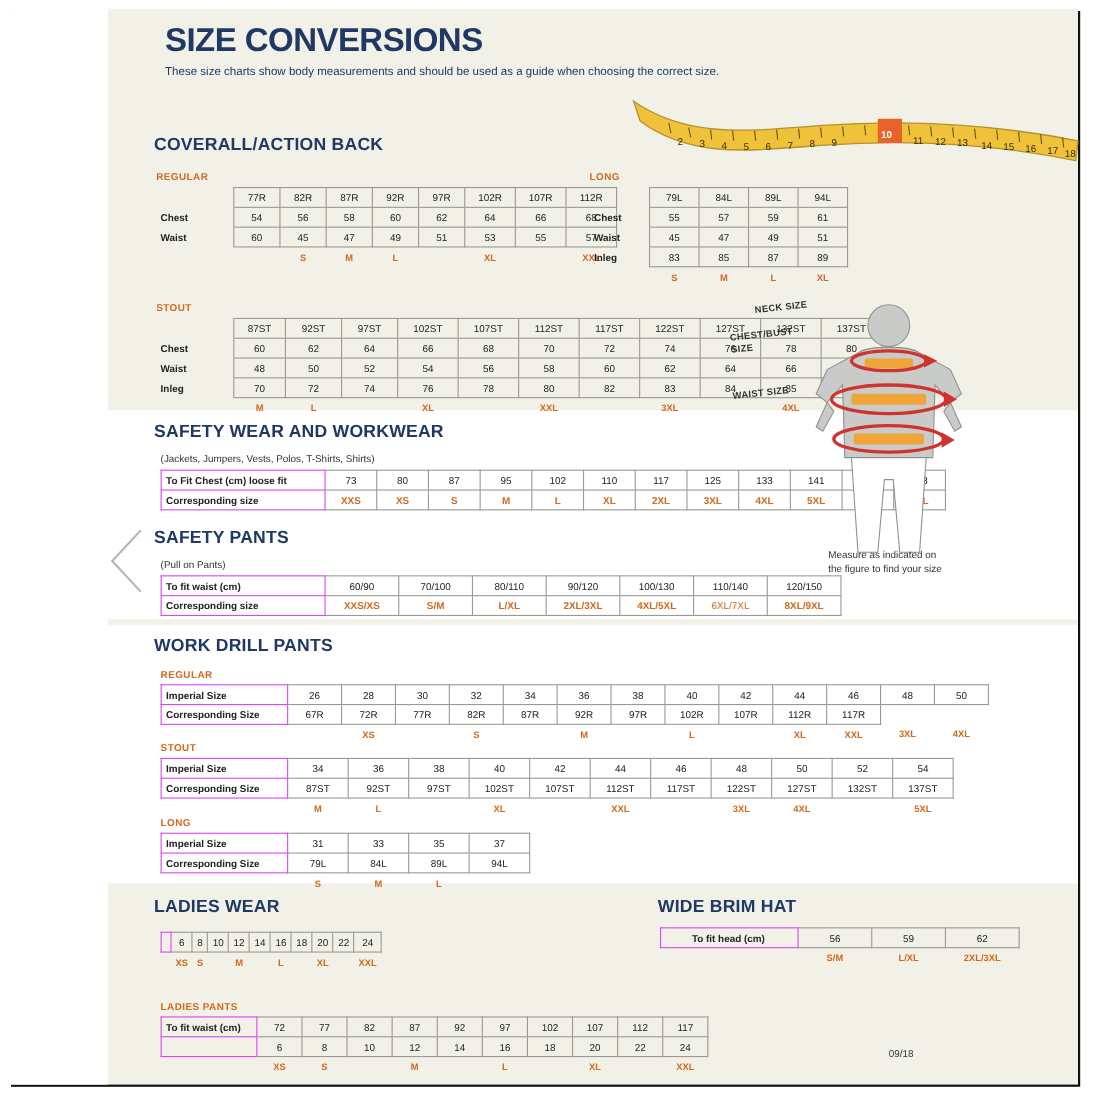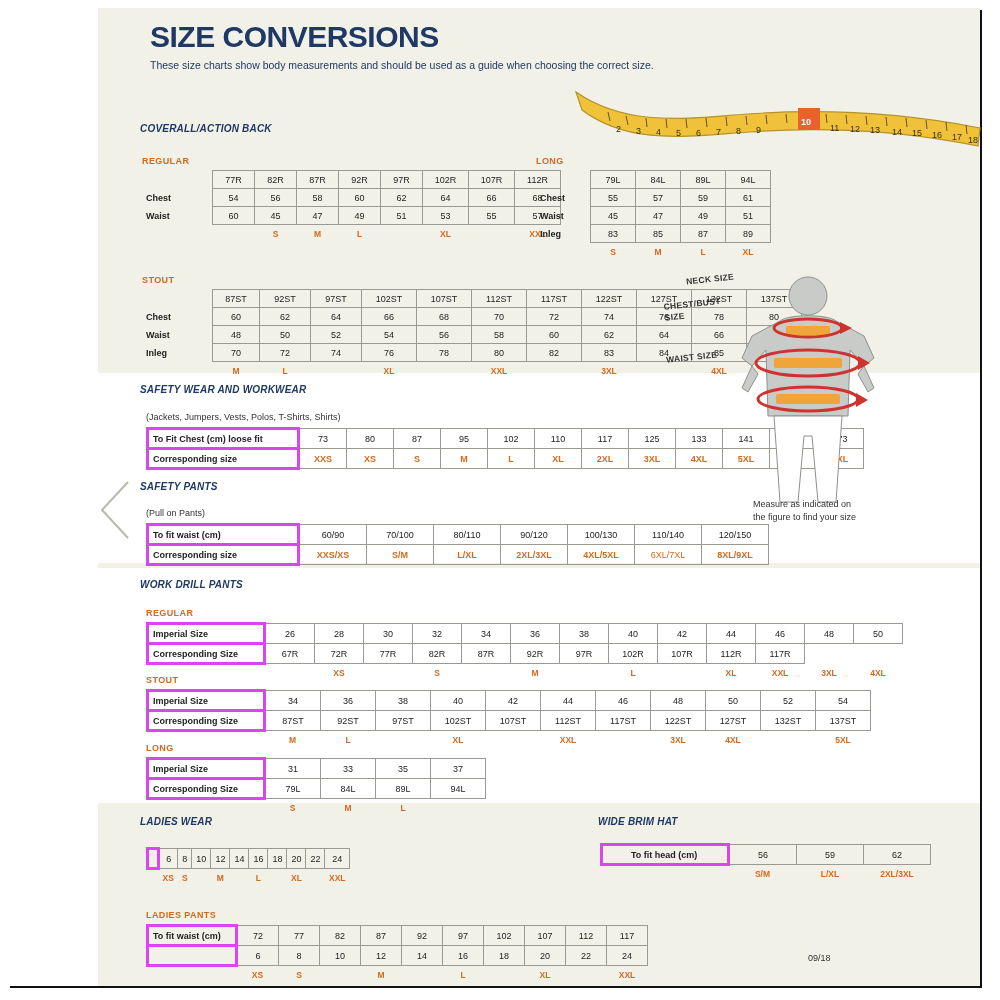--- a/index.html
+++ b/index.html
@@ -7,28 +7,28 @@
   .page{position:relative;width:1000px;height:1000px;background:#ffffff;}
   .sheet{position:absolute;left:8px;top:8px;width:972px;height:978px;background:#f2f1e8;box-shadow:2px 2px 0 #111;}
   .white-left{position:absolute;left:0;top:0;width:90px;height:100%;background:#ffffff;}
   .content{position:absolute;left:90px;top:0;right:0;bottom:0;}
 
   .band{position:absolute;left:0;width:882px;background:#ffffff;}
 
   h1.title{margin:0;font-size:30px;letter-spacing:-0.5px;color:#1f3864;font-weight:bold;font-family:"Liberation Sans",sans-serif;}
   .subtitle{font-size:10.5px;color:#1f3864;margin-top:5px;}
 
-  .sec-title{font-size:10px;font-weight:bold;color:#1f3864;letter-spacing:0.2px;font-style:italic;}
+  .sec-title{font-size:16px;font-weight:bold;color:#1f3864;letter-spacing:0.2px;}
   .sub-label{font-size:9px;font-weight:bold;color:#d4691e;letter-spacing:0.4px;}
   .note{font-size:9px;color:#333;}
 
   table.grid{border-collapse:collapse;font-size:9px;color:#222;}
   table.grid td{border:1px solid #9a9a92;padding:2px 4px;text-align:center;white-space:nowrap;height:13px;}
   table.grid td.rowhead{text-align:left;font-weight:bold;border-left:none;border-top:none;border-bottom:none;background:transparent;}
-  table.grid td.rowhead.bordered{border:3px solid #d946ef;font-weight:bold;text-align:left;}
+  table.grid td.rowhead.bordered{border:1px solid #d946ef;font-weight:bold;text-align:left;}
   table.grid td.blank{border:none;}
   table.grid tr.sizes td{border:none;color:#d4691e;font-weight:bold;font-size:8.5px;padding-top:2px;}
   table.grid td.corner{border:none;}
 
   .fig{position:absolute;}
   .fig-caption{font-size:9px;color:#333;line-height:13px;}
   .annot{font-size:8.5px;color:#333;font-weight:bold;letter-spacing:0.3px;}
 
   .footer-date{position:absolute;font-size:9px;color:#333;}
   .tape{position:absolute;}

